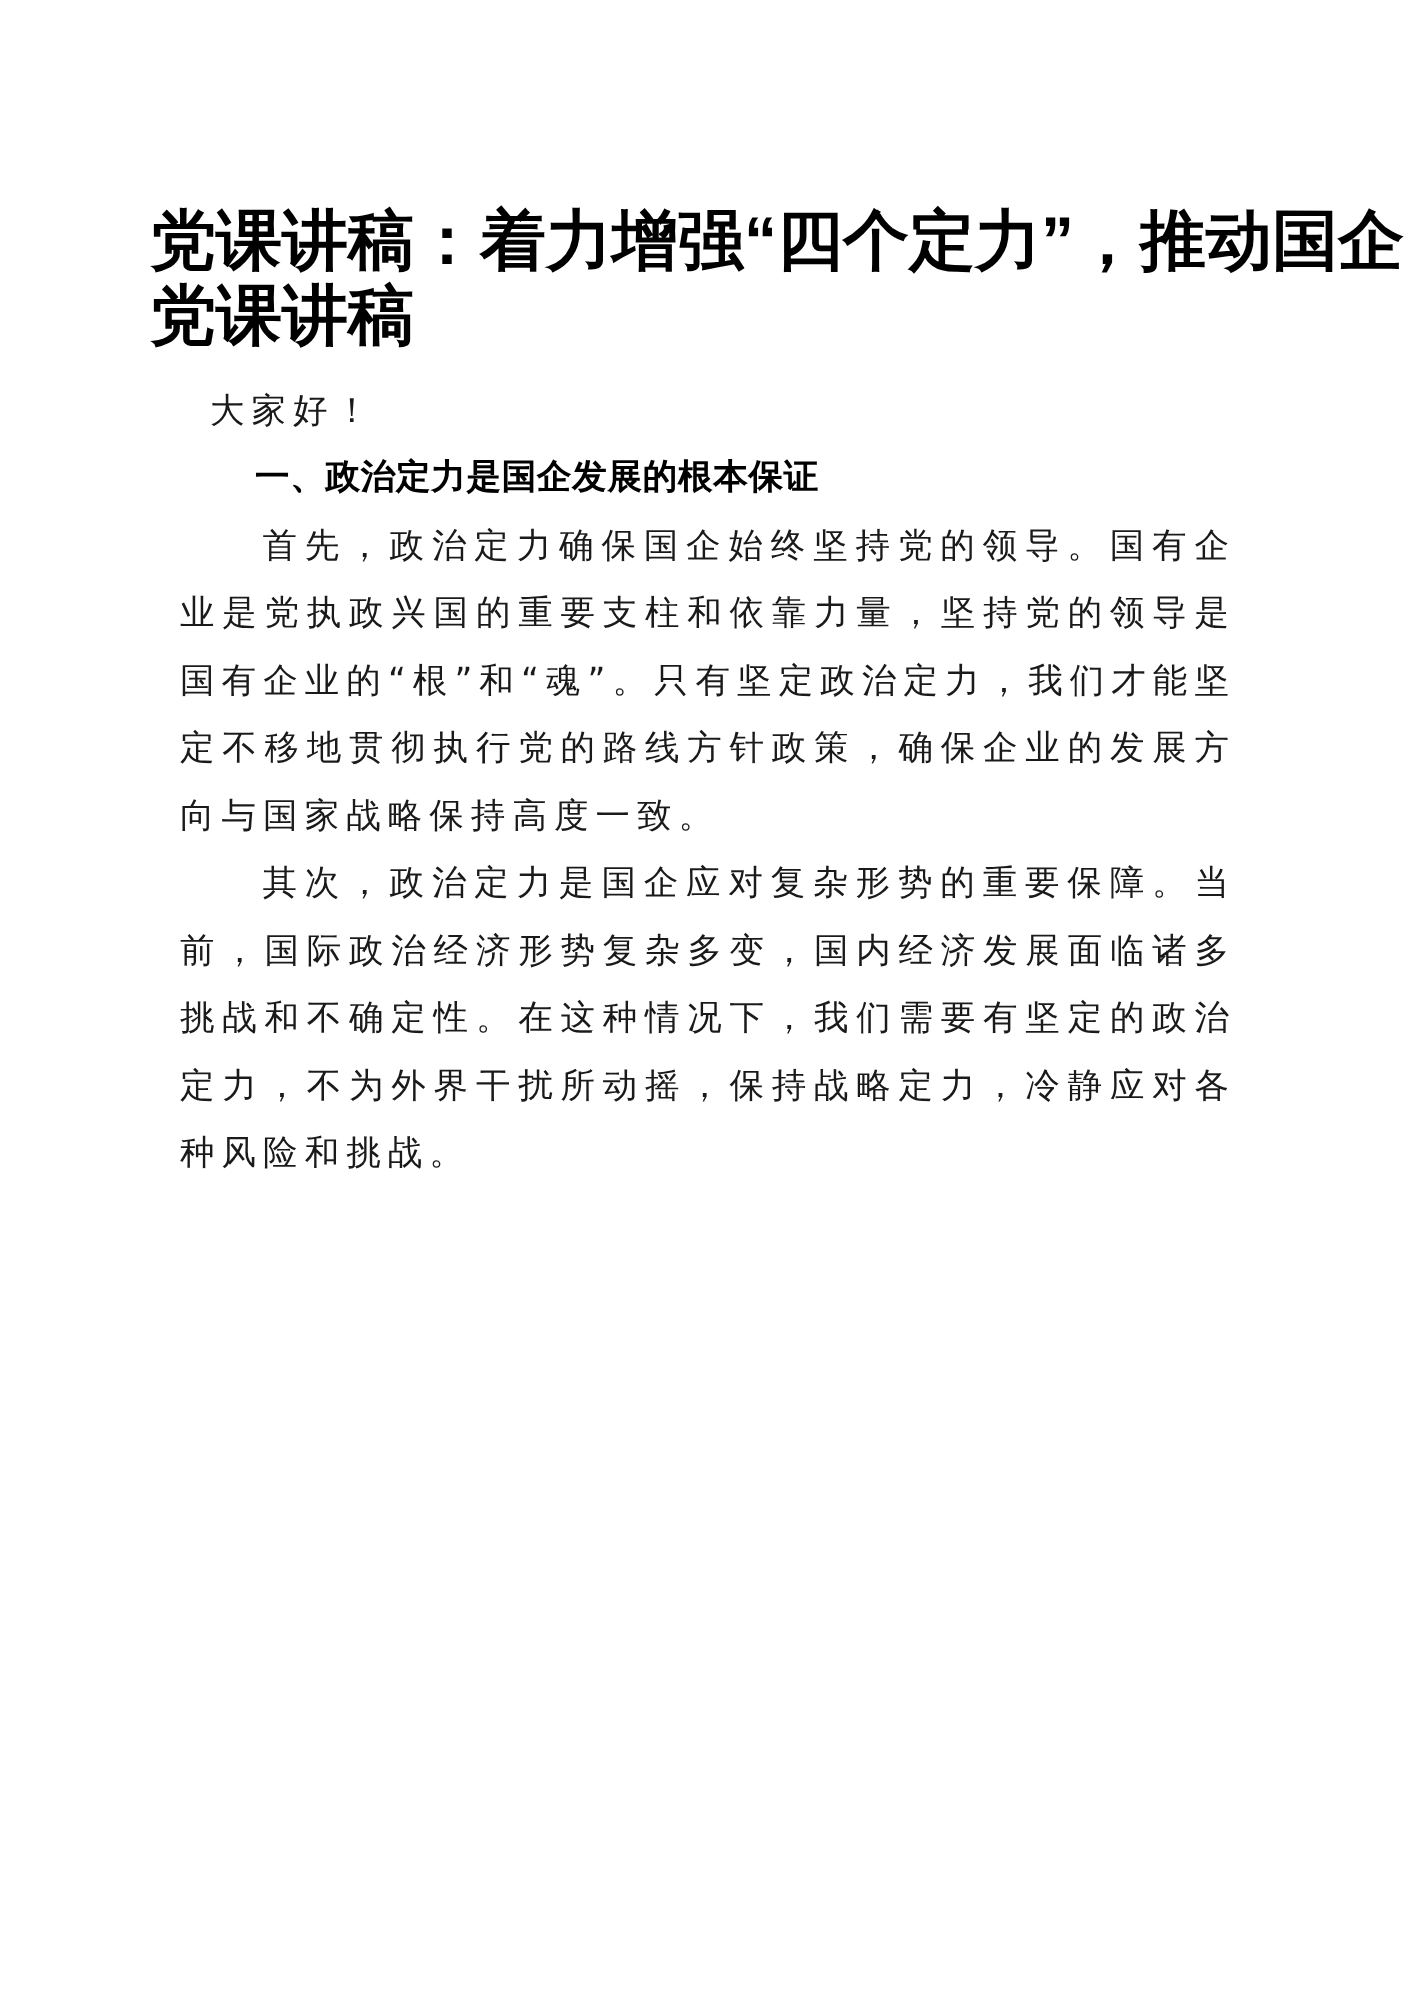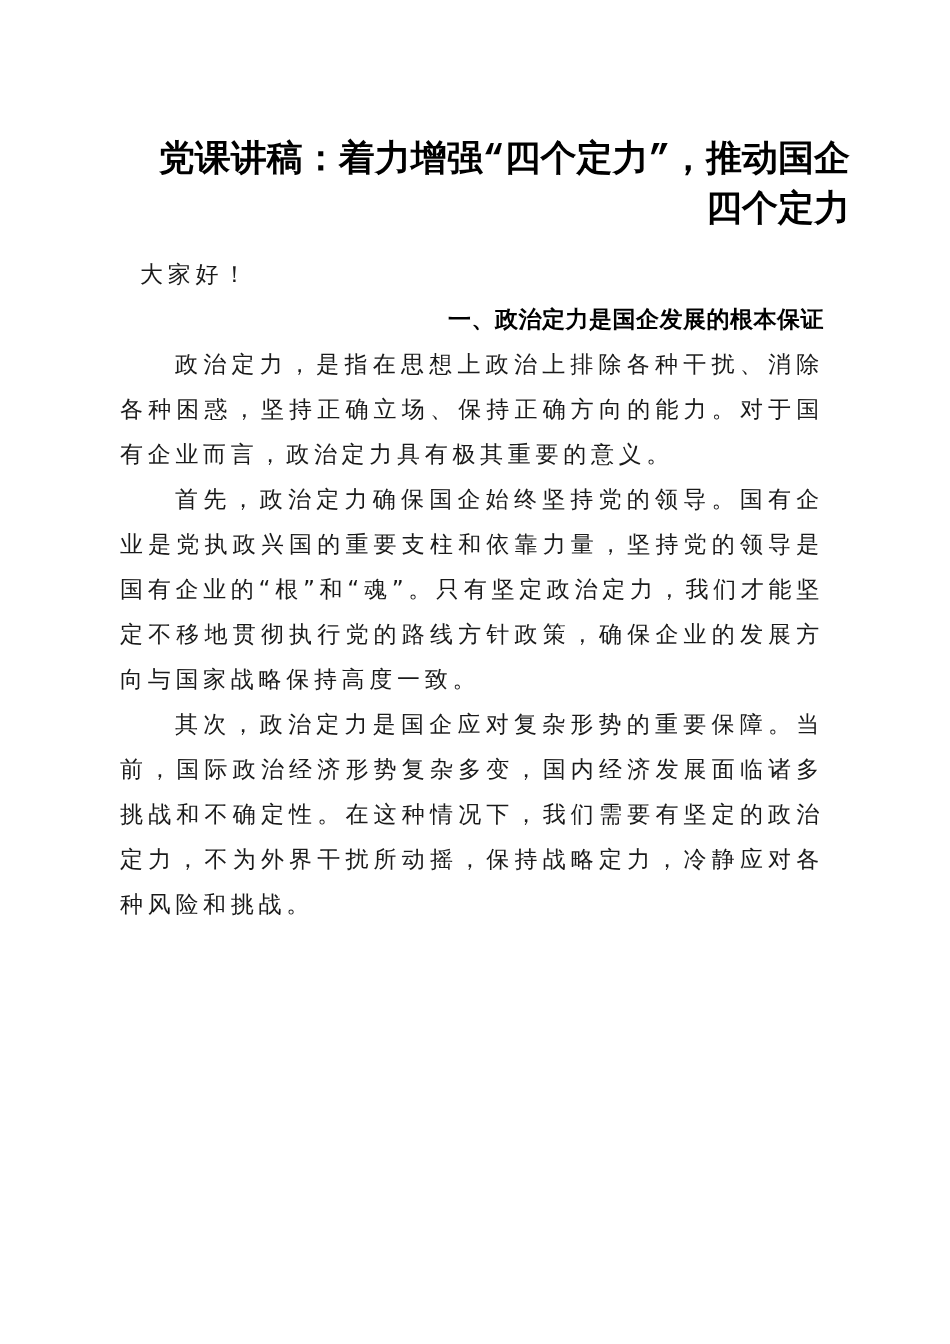--- a/index.html
+++ b/index.html
@@ -20,24 +20,24 @@
       top: 0;
       width: 950px;
       height: 1344px;
       background: #ffffff;
     }
     .title {
       position: absolute;
       left: 100px;
       top: 136px;
       width: 750px;
-      text-align: right;
-      font-family: Liberation Mono, monospace;
+      text-align: left;
+      font-family: Liberation Sans, sans-serif;
       font-weight: bold;
-      font-size: 36px;
+      font-size: 44px;
       line-height: 50px;
       letter-spacing: 0px;
       color: #000000;
       margin: 0;
     }
     .title .line {
       display: block;
       white-space: nowrap;
     }
     .body {
@@ -58,39 +58,37 @@
     }
     .body p.indent {
       text-indent: 55px;
     }
     .body p.greeting {
       margin-top: 2px;
       margin-left: 20px;
     }
     .body h2 {
       margin: 0;
-      font-family: Liberation Sans, sans-serif;
+      font-family: Liberation Mono, monospace;
       font-weight: bold;
       font-size: 23px;
       line-height: 45px;
       letter-spacing: 0.5px;
       text-indent: 50px;
       color: #000000;
-      text-align: right;
     }
   </style>
 </head>
 <body>
 
 <div class="page">
   <h1 class="title">
     <span class="line">党课讲稿：着力增强“四个定力”，推动国企</span>
-    <span class="line">四个定力</span>
+    <span class="line">党课讲稿</span>
   </h1>
 
   <div class="body">
     <p class="greeting">大家好！</p>
     <h2>一、政治定力是国企发展的根本保证</h2>
-    <p class="indent">政治定力，是指在思想上政治上排除各种干扰、消除各种困惑，坚持正确立场、保持正确方向的能力。对于国有企业而言，政治定力具有极其重要的意义。</p>
     <p class="indent">首先，政治定力确保国企始终坚持党的领导。国有企业是党执政兴国的重要支柱和依靠力量，坚持党的领导是国有企业的“根”和“魂”。只有坚定政治定力，我们才能坚定不移地贯彻执行党的路线方针政策，确保企业的发展方向与国家战略保持高度一致。</p>
     <p class="indent">其次，政治定力是国企应对复杂形势的重要保障。当前，国际政治经济形势复杂多变，国内经济发展面临诸多挑战和不确定性。在这种情况下，我们需要有坚定的政治定力，不为外界干扰所动摇，保持战略定力，冷静应对各种风险和挑战。</p>
   </div>
 </div>
 
 </body></html>

